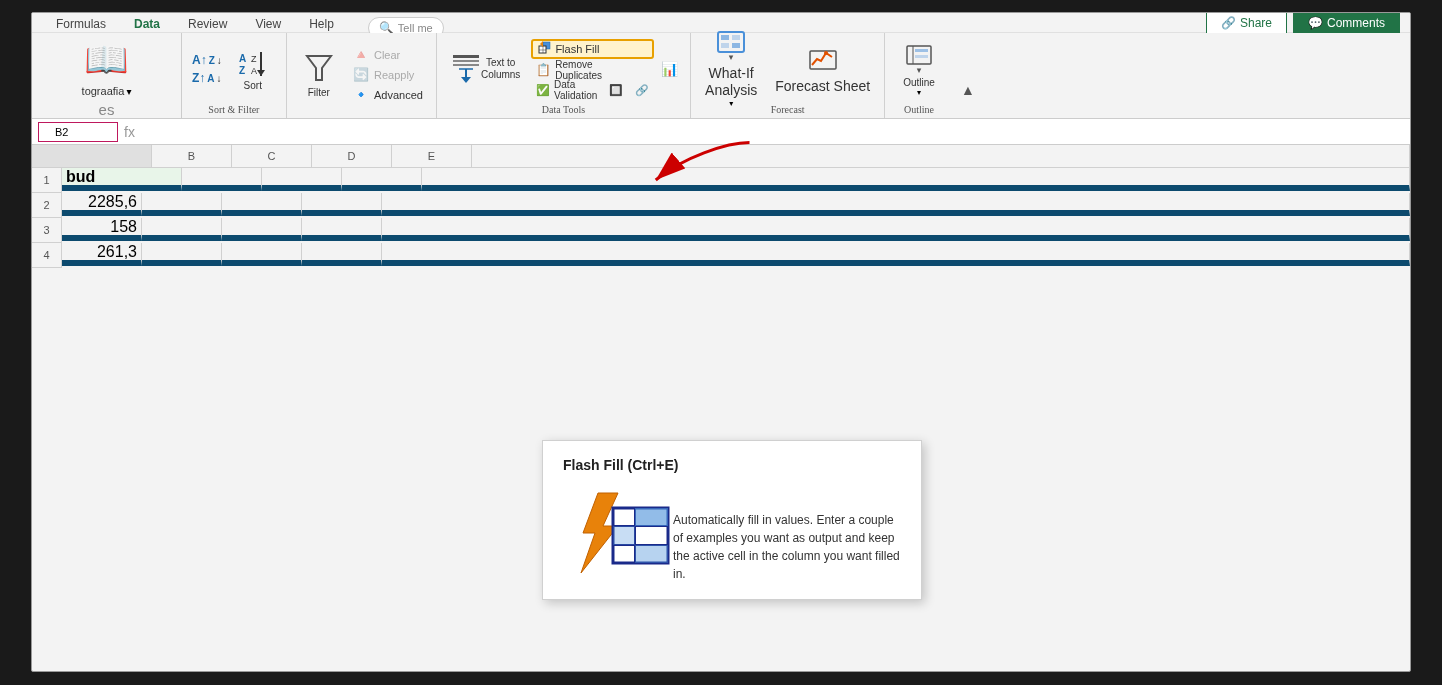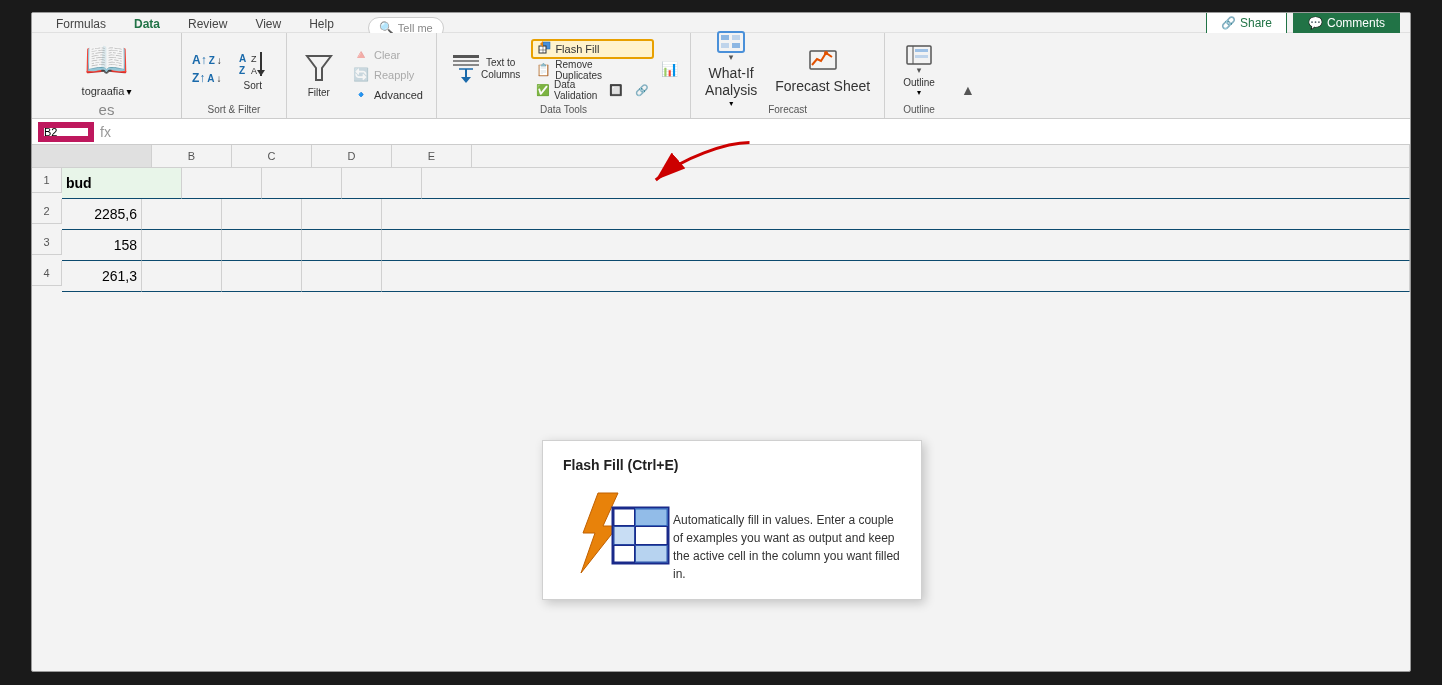--- a/index.html
+++ b/index.html
@@ -33,20 +33,21 @@
       color: #217346;
       border-bottom: 2px solid #217346;
       font-weight: 600;
     }
     .ribbon-section-label {
       font-size: 10px;
       color: #555;
       text-align: center;
       padding: 3px 0 3px 0;
       width: 100%;
+      font-family: Liberation Serif, serif;
     }
 
     .ribbon-button {
       display: flex;
       flex-direction: column;
       align-items: center;
       justify-content: center;
       cursor: pointer;
       padding: 3px 6px;
       border-radius: 3px;
@@ -167,27 +168,27 @@
       display: flex;
       align-items: center;
       justify-content: center;
       font-size: 11px;
       color: #555;
       flex-shrink: 0;
     }
     .col-header-cell.first { width: 120px; background: #e0e0e0; }
     .data-cell {
       width: 80px;
-      height: 31px;
+      height: 23px;
       border-right: 1px solid #d0d0d0;
-      border-bottom: 1px solid #0c4a6e;
+      border-bottom: 6px solid #0c4a6e;
       display: flex;
       align-items: center;
       padding: 0 4px;
-      font-size: 14px;
+      font-size: 16px;
       flex-shrink: 0;
     }
     .data-cell.first { width: 120px; background: #e8f5e9; font-weight: bold; }
     .data-cell.number { justify-content: flex-end; }
     .data-row { display: flex; }
 
     
     .right-buttons {
       display: flex;
       gap: 6px;
@@ -296,24 +297,24 @@
     .formula-bar {
       background: #fff;
       border-bottom: 1px solid #ccc;
       display: flex;
       align-items: center;
       height: 26px;
       padding: 0 6px;
       gap: 6px;
     }
     .name-box {
-      width: 56px;
-      border: 6px solid #be185d;
+      width: 80px;
+      border: 1px solid #be185d;
       font-size: 11px;
-      padding: 1px 0;
+      padding: 1px 16px;
       height: 20px;
     }
     .formula-sep {
       color: #999;
       font-size: 14px;
     }
     .formula-input {
       flex: 1;
       border: none;
       font-size: 12px;

